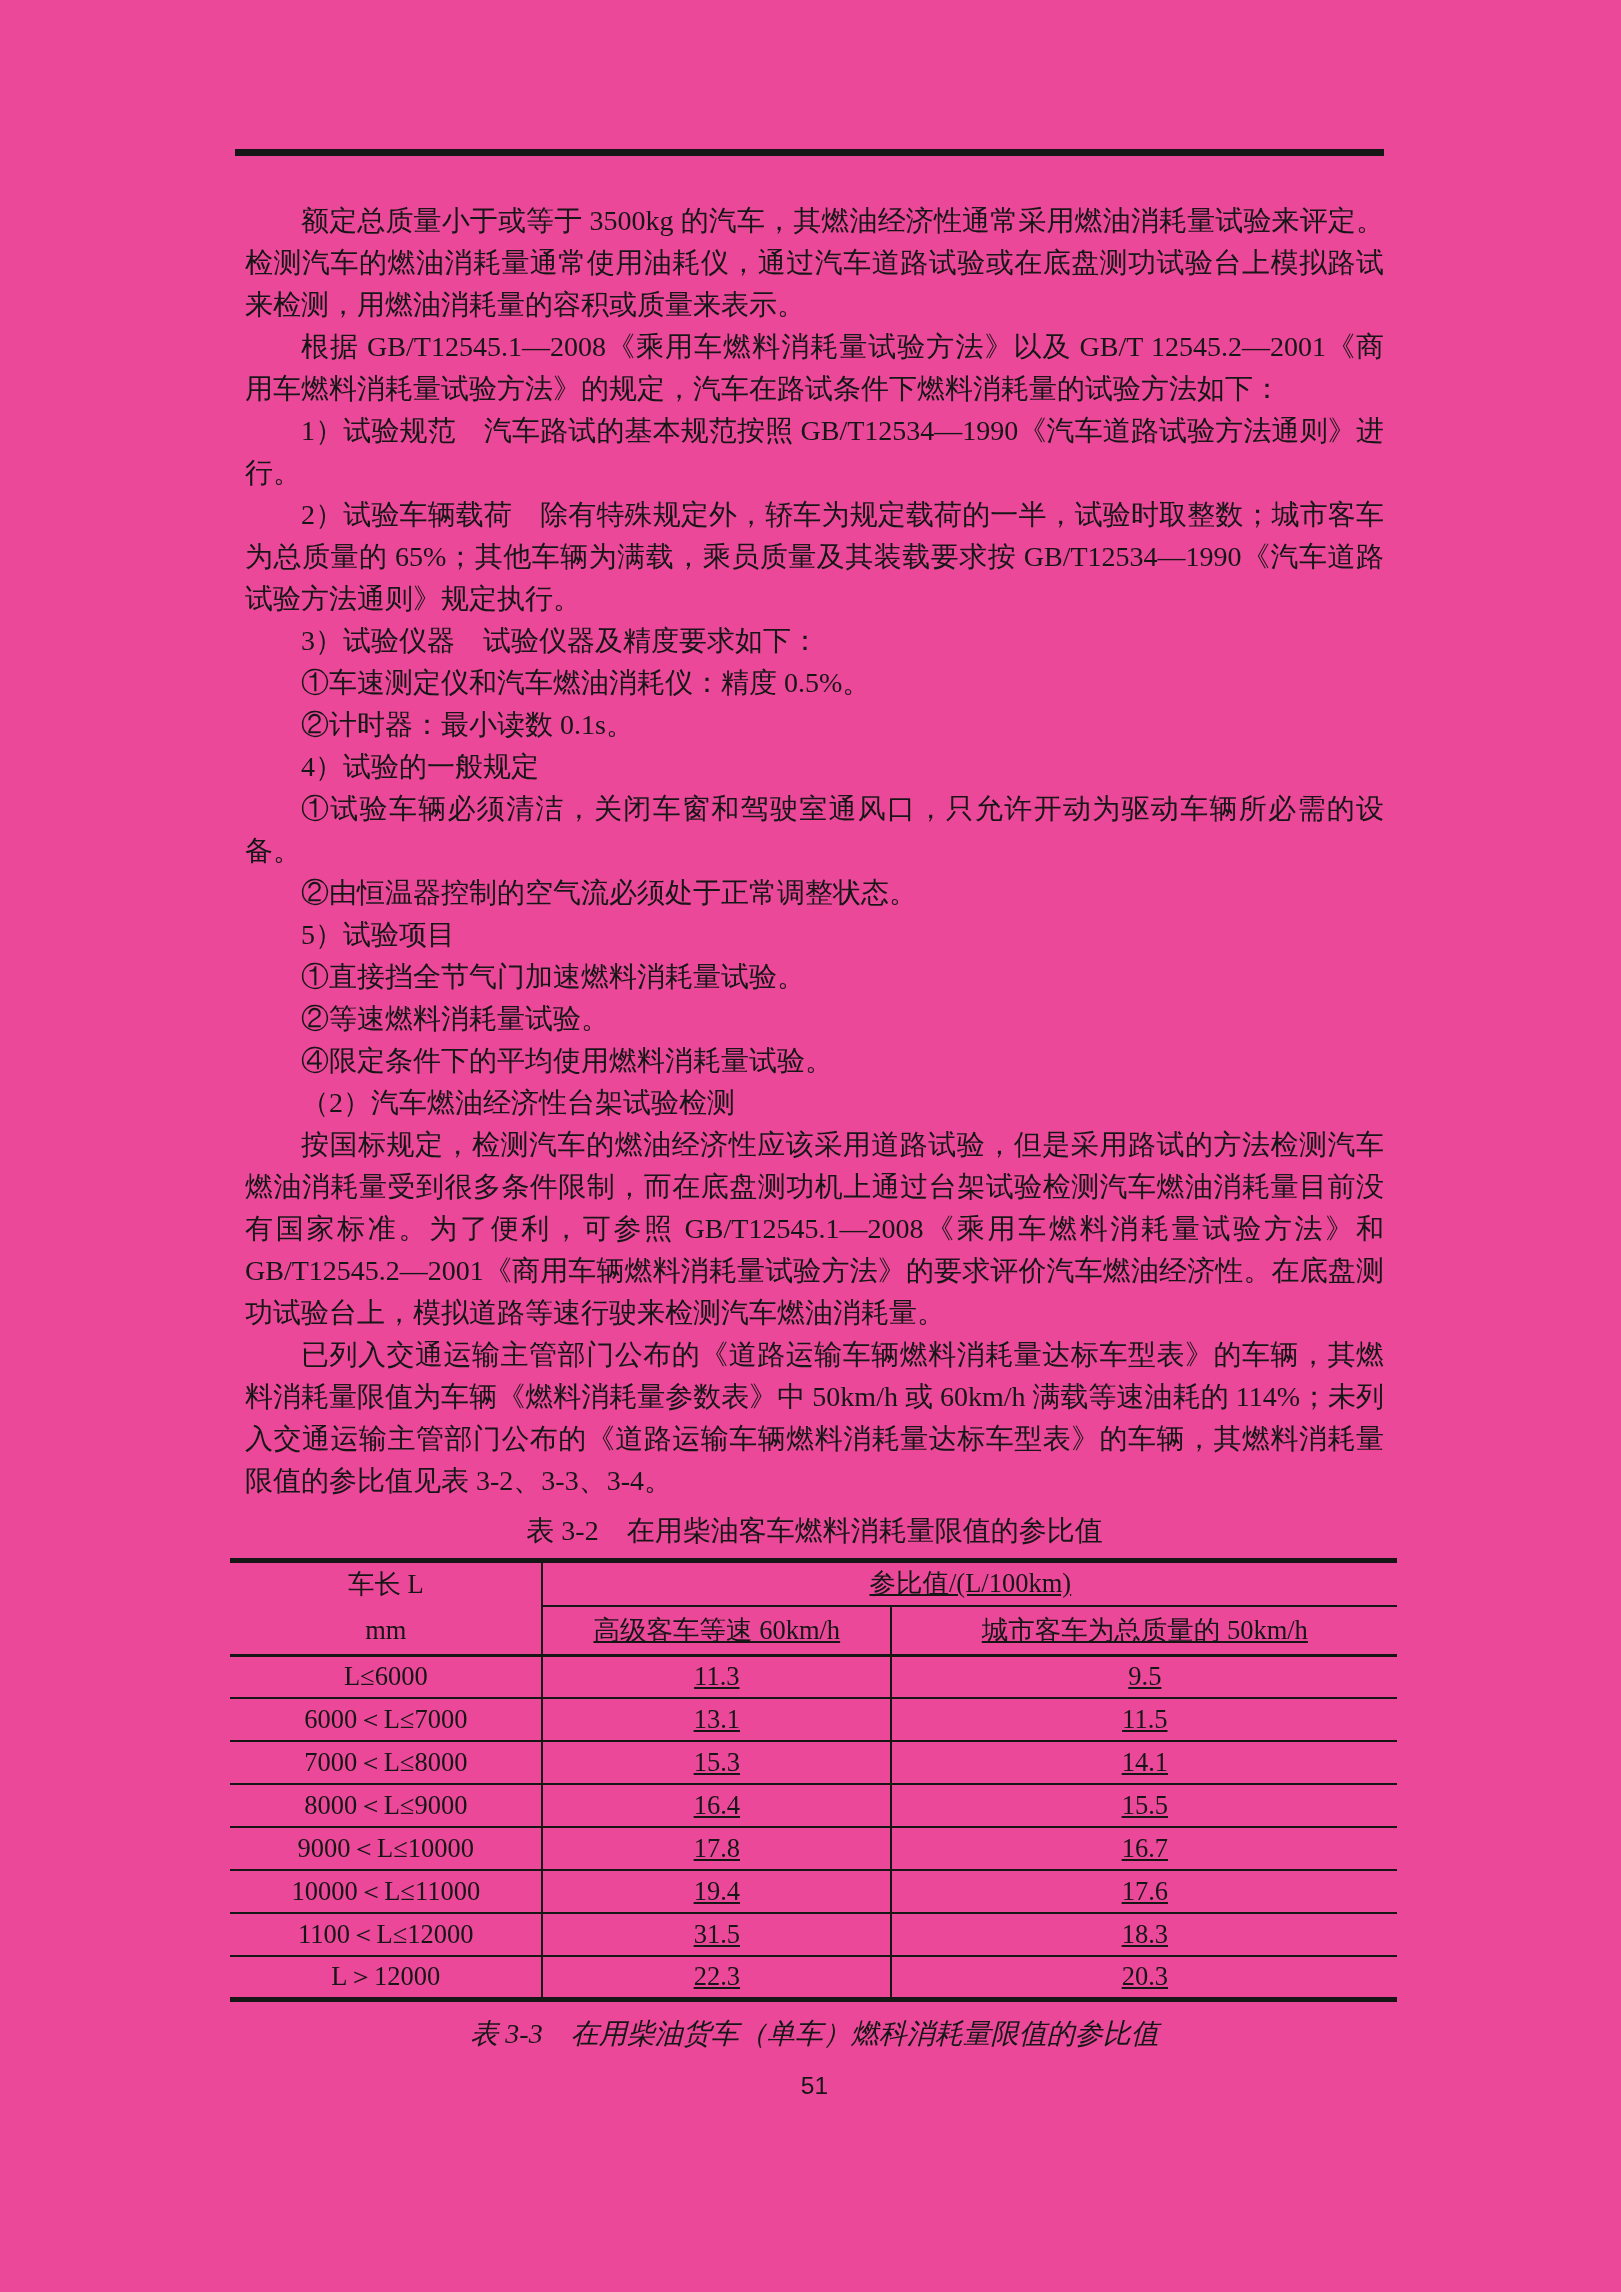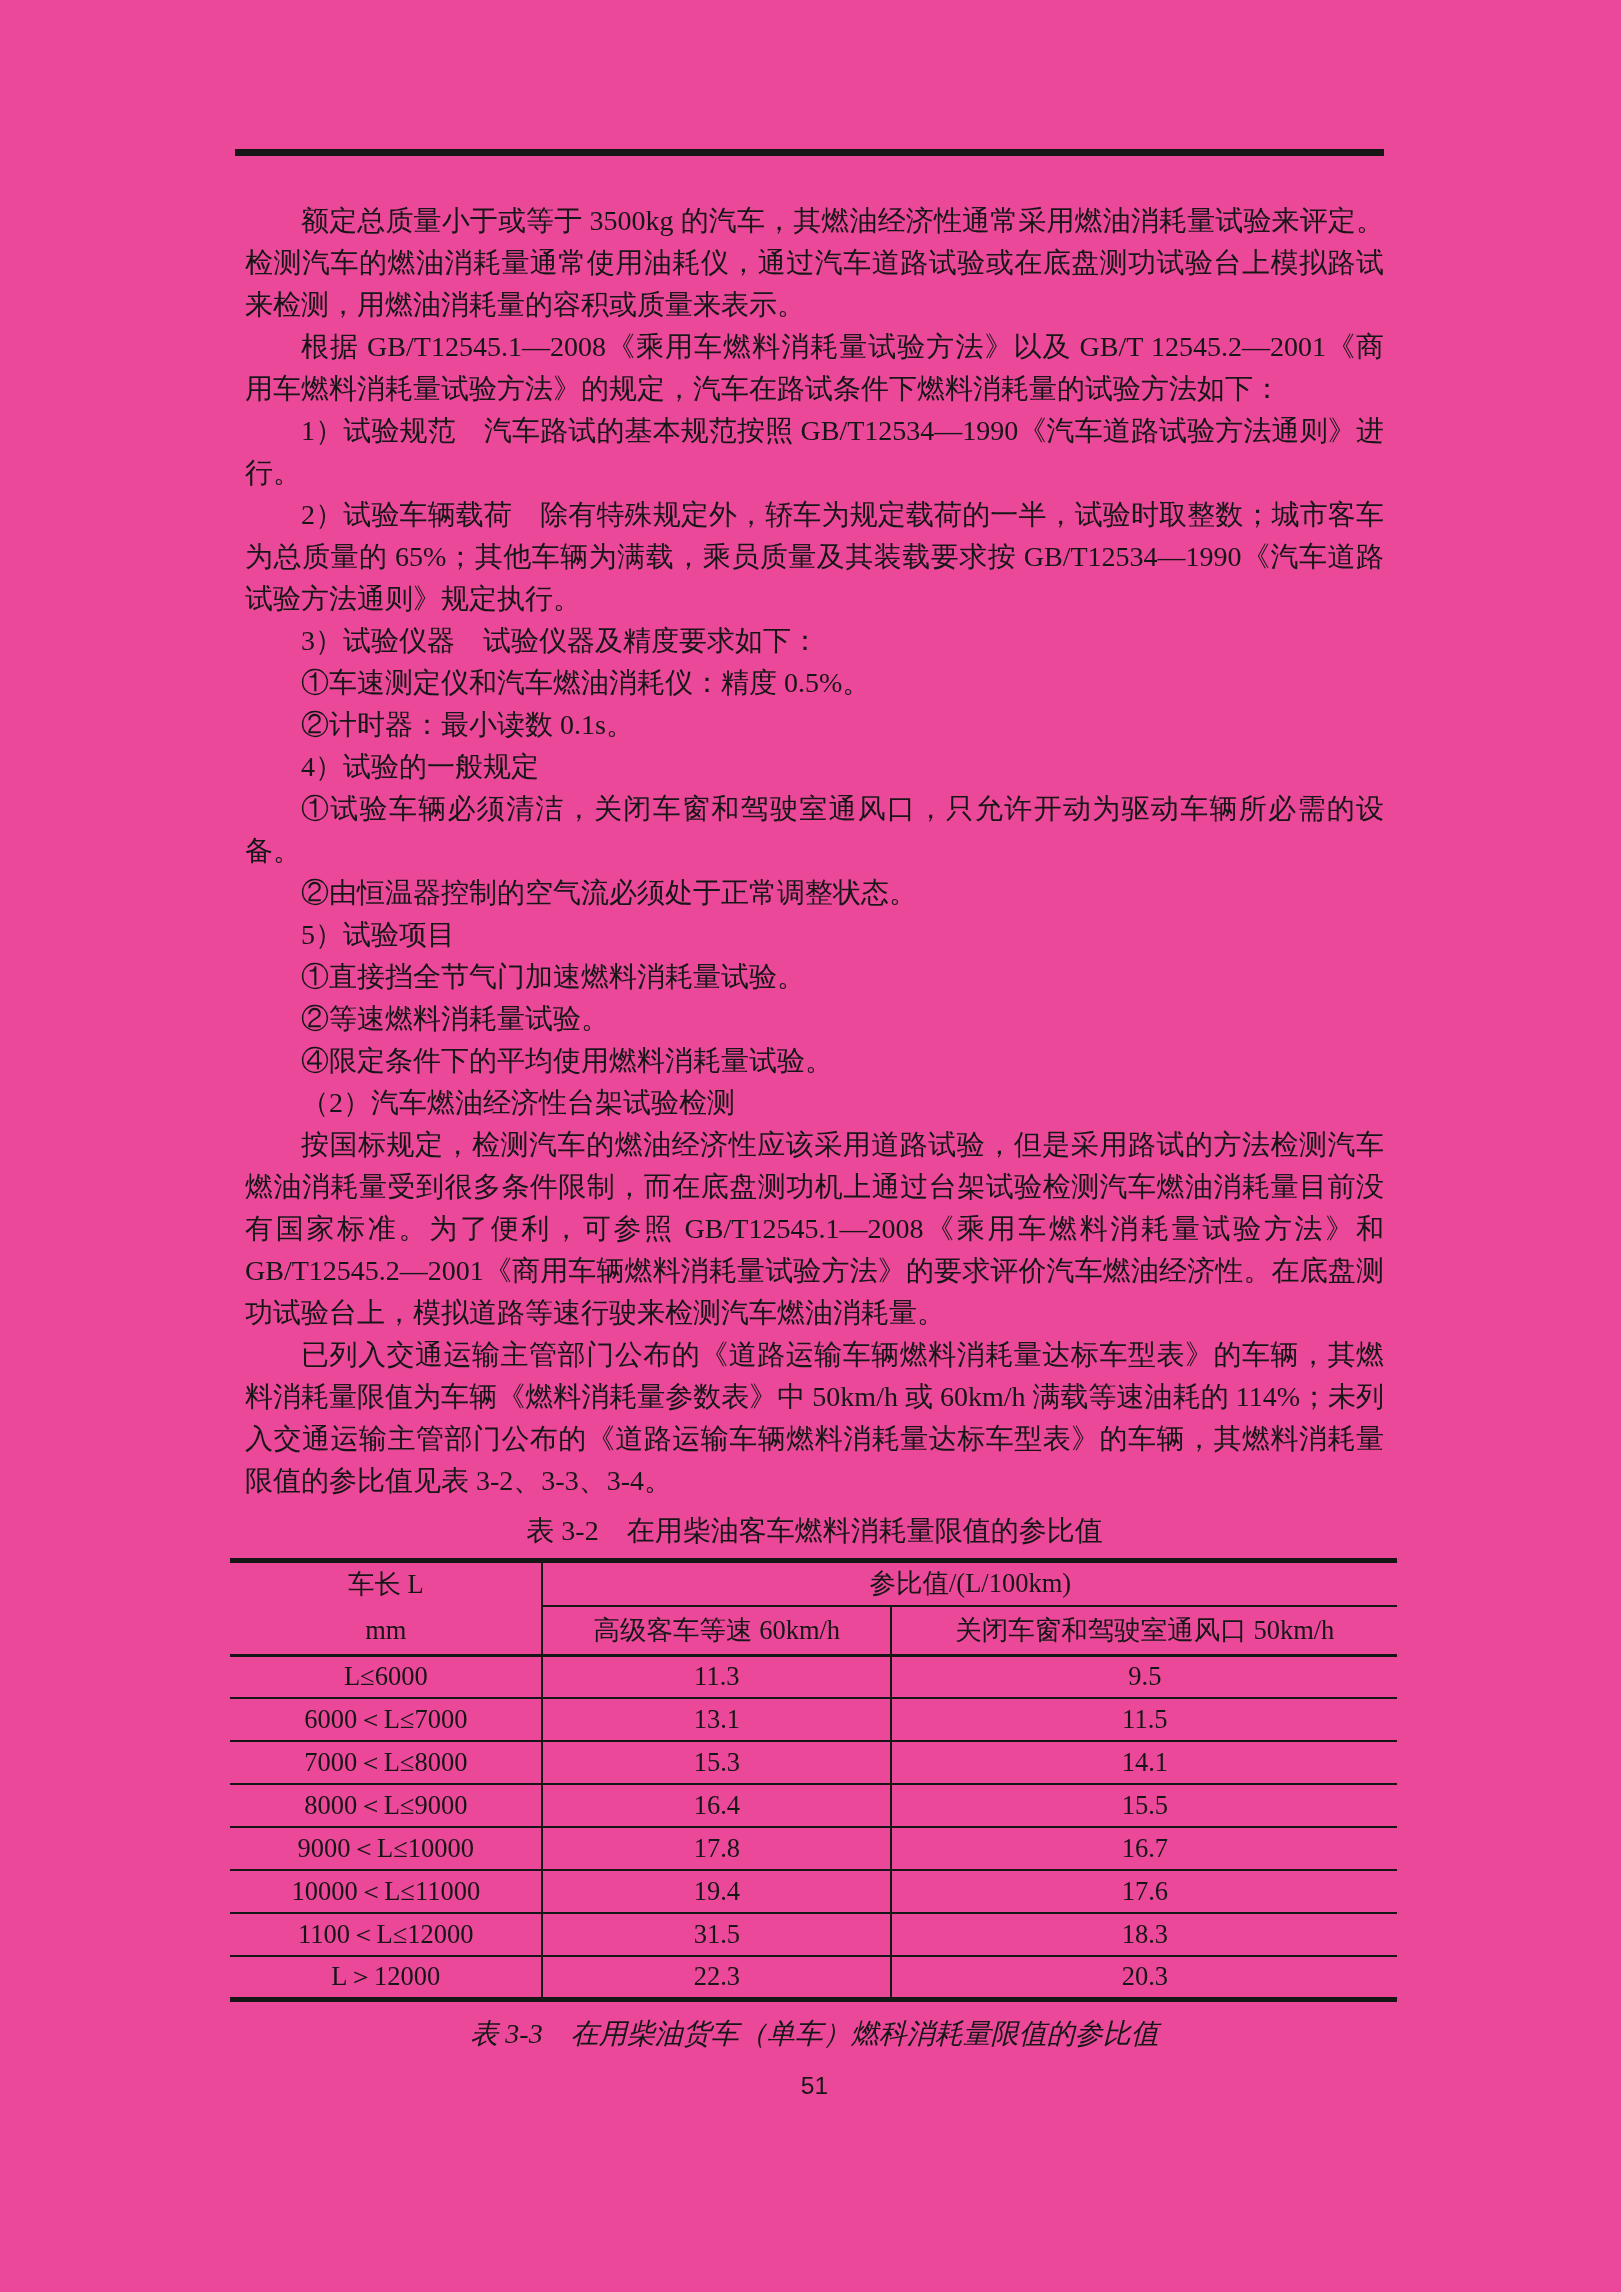--- a/index.html
+++ b/index.html
@@ -55,21 +55,21 @@
     border-top: 5.9px solid #161616;
     border-bottom: 5.9px solid #161616;
     font-size: 26.5px;
     line-height: 1.25;
   }
   table.t32 td {
     padding: 0;
     text-align: center;
     vertical-align: middle;
   }
-  td.col-sep { border-left: 2.9px solid #161616; }
+  td.col-sep { border-left: 2.9px solid #161616; text-decoration: underline; }
   td.corner-cell {
     border-bottom: 3.9px solid #161616;
   }
   .corner-line1 {
     height: 44px;
     display: flex;
     align-items: center;
     justify-content: center;
   }
   .corner-line2 {
@@ -129,21 +129,21 @@
       <thead>
         <tr>
           <td rowspan="2" class="corner-cell">
             <div class="corner-line1">车长 L</div>
             <div class="corner-line2">mm</div>
           </td>
           <td colspan="2" class="span-head col-sep">参比值/(L/100km)</td>
         </tr>
         <tr class="subhead-row">
           <td class="col-sep">高级客车等速 60km/h</td>
-          <td class="col-sep">关闭车窗和驾驶室通风口 50km/h</td>
+          <td class="col-sep">城市客车为总质量的 50km/h</td>
         </tr>
       </thead>
       <tbody class="t32-body">
         <tr>
           <td>L≤6000</td>
           <td class="col-sep">11.3</td>
           <td class="col-sep">9.5</td>
         </tr>
         <tr>
           <td>6000＜L≤7000</td>

